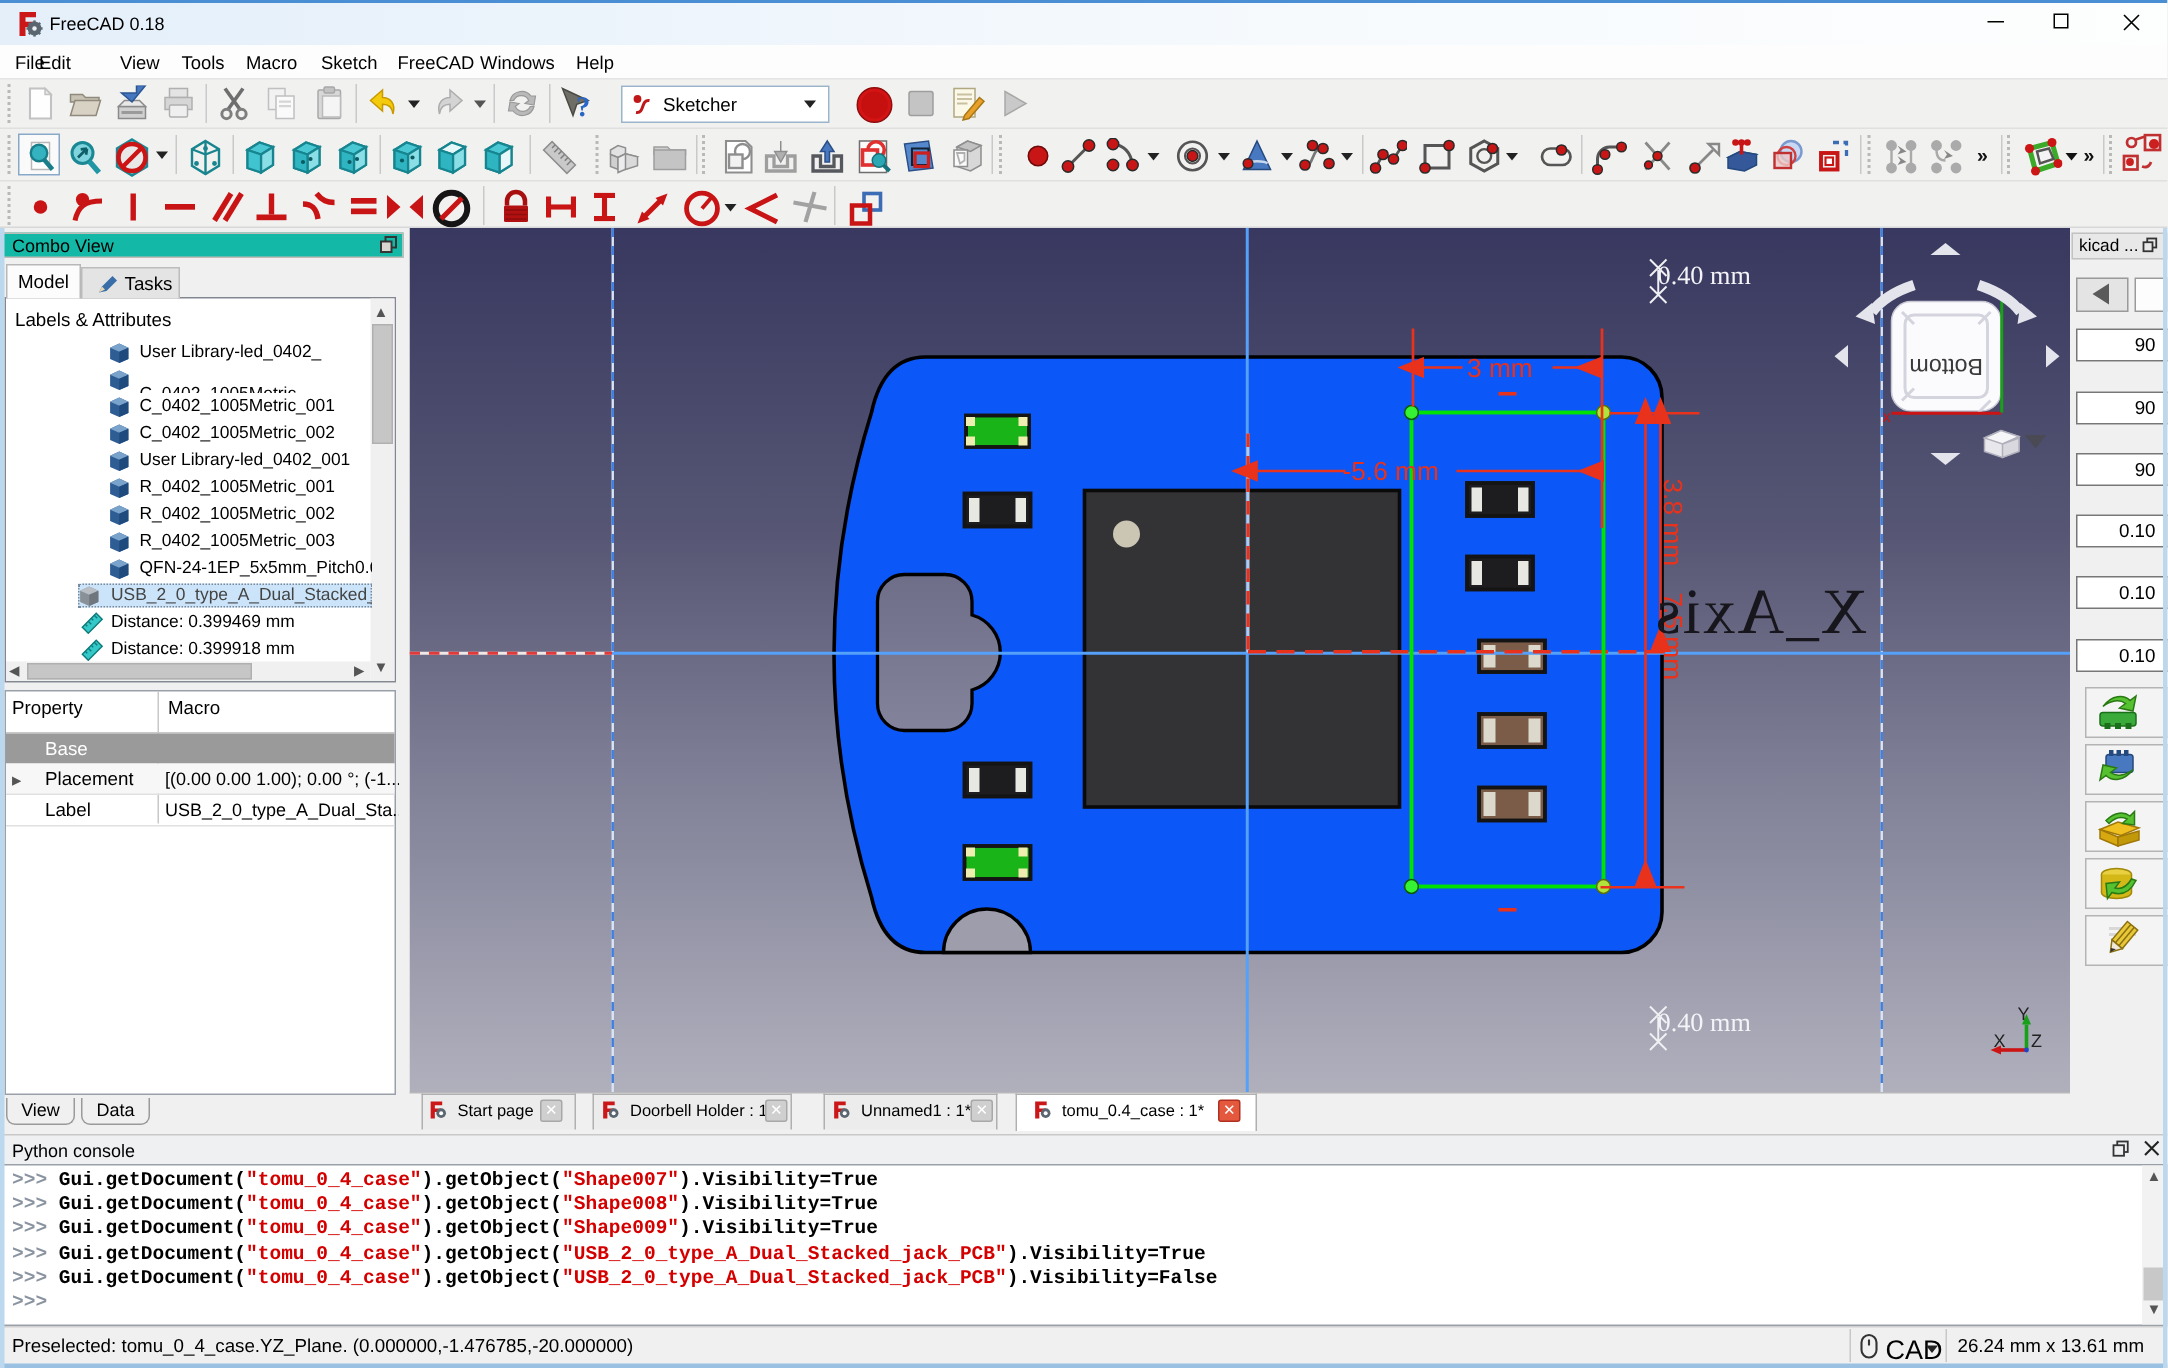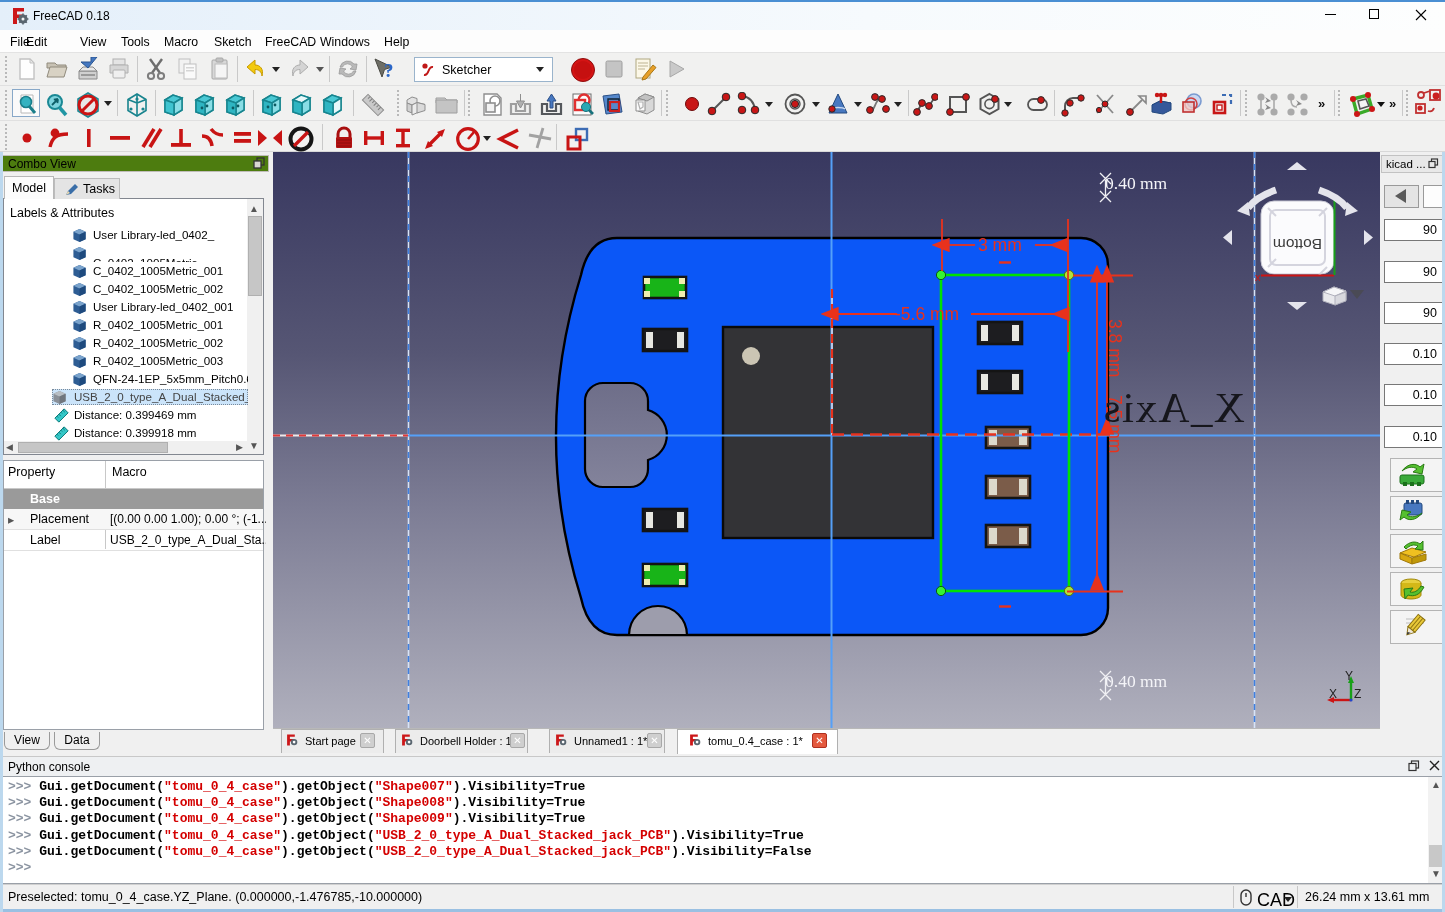--- a/index.html
+++ b/index.html
@@ -507,21 +507,21 @@
       <path d="M12 4l6-2"></path>
       <rect x="18" y="1" width="10" height="10"></rect>
       <circle cx="24" cy="7" r="3.4" fill="#cc2020" stroke="none"></circle>
       <rect x="4" y="15" width="9" height="9"></rect>
       <circle cx="8" cy="19" r="2.6" fill="#cc2020" stroke="none"></circle>
       <path d="M16 22c3 1 5 0 6-3"></path>
     </g>
   </svg>
 
 <div class="abs" style="left:0;top:152px;width:273px;height:604px;background:#f0f0f0"></div>
-<div class="abs" style="left:0;top:155px;width:269px;height:17px;background:#4d7c0f;border:1px solid #c0bdb9;font-size:12px;padding:1px 0 0 7px;color:#000">Combo View</div>
+<div class="abs" style="left:0;top:155px;width:269px;height:17px;background:#14b8a6;border:1px solid #c0bdb9;font-size:12px;padding:1px 0 0 7px;color:#000">Combo View</div>
 <svg class="abs" style="left:253px;top:157px" width="12" height="12">
     <rect x="4" y="1" width="7" height="7" fill="none" stroke="#333" stroke-width="1.3"></rect>
     <rect x="1" y="4" width="7" height="7" fill="#d9d6d2" stroke="#333" stroke-width="1.3"></rect>
   </svg>
 
 <div class="abs" style="left:4px;top:176px;width:50px;height:23px;background:#fcfcfc;border:1px solid #b8b8b8;border-bottom:none;font-size:12.5px;text-align:center;padding-top:4px;z-index:3">Model</div>
 <div class="abs" style="left:54px;top:178px;width:66px;height:21px;background:#e4e4e4;border:1px solid #bcbcbc;border-bottom:none;font-size:12.5px;padding:3px 0 0 28px;z-index:2">Tasks</div>
 <svg class="abs" style="left:64px;top:182px;z-index:3" width="15" height="15">
     <path d="M2 13l2-4 7-7 3 3-7 7z" fill="#3a6ea8"></path>
     <path d="M2 13l2-4 2 2z" fill="#e8d8b0"></path>
@@ -638,21 +638,21 @@
 <div class="abs" style="left:6px;top:442px;font-size:9px;color:#555">◀</div>
 <div class="abs" style="left:236px;top:442px;font-size:9px;color:#555">▶</div>
 <div class="abs" style="left:18px;top:442px;width:150px;height:11px;background:#c6c6c6;border:1px solid #b0b0b0"></div>
 
 <div class="abs" style="left:3px;top:460px;width:261px;height:270px;background:#fff;border:1px solid #9aa0a8"></div>
 <div class="prow" style="left:8px;top:465px">Property</div>
 <div class="prow" style="left:112px;top:465px">Macro</div>
 <div class="abs" style="left:4px;top:488px;width:259px;height:1px;background:#c8c8c8"></div>
 <div class="abs" style="left:105px;top:461px;width:1px;height:88px;background:#c8c8c8"></div>
 <div class="abs" style="left:4px;top:489px;width:259px;height:20px;background:#9a9a9a"></div>
-<div class="prow" style="left:30px;top:492px;color:#fff;font-weight:bold">Base</div>
+<div class="prow" style="left:30px;top:492px;color:#fff;font-weight:normal">Base</div>
 <div class="abs" style="left:4px;top:509px;width:259px;height:20px;background:#f7f7f7"></div>
 <div class="prow" style="left:8px;top:512px;color:#555">▸</div>
 <div class="prow" style="left:30px;top:512px">Placement</div>
 <div class="prow" style="left:110px;top:512px;width:156px;font-size:12px">[(0.00 0.00 1.00); 0.00 °; (-1...</div>
 <div class="abs" style="left:4px;top:529px;width:259px;height:1px;background:#e0e0e0"></div>
 <div class="prow" style="left:30px;top:533px">Label</div>
 <div class="prow" style="left:110px;top:533px;width:156px;font-size:12px">USB_2_0_type_A_Dual_Sta...</div>
 <div class="abs" style="left:4px;top:550px;width:259px;height:1px;background:#e0e0e0"></div>
 
 <div class="abs" style="left:4px;top:732px;width:46px;height:18px;background:#f0f0f0;border:1px solid #9a9a9a;border-top:none;border-radius:0 0 6px 6px;font-size:12px;text-align:center;padding-top:1px">View</div>
@@ -937,21 +937,21 @@
 <div class="conline" style="top:828px"><span style="color:#8a93a0">&gt;&gt;&gt;</span> Gui.getDocument(<span class="red">"tomu_0_4_case"</span>).getObject(<span class="red">"USB_2_0_type_A_Dual_Stacked_jack_PCB"</span>).Visibility=True</div>
 <div class="conline" style="top:844px"><span style="color:#8a93a0">&gt;&gt;&gt;</span> Gui.getDocument(<span class="red">"tomu_0_4_case"</span>).getObject(<span class="red">"USB_2_0_type_A_Dual_Stacked_jack_PCB"</span>).Visibility=False</div>
 <div class="conline" style="top:860px"><span style="color:#8a93a0">&gt;&gt;&gt;</span></div>
 
 <div class="abs" style="left:1428px;top:777px;width:16px;height:106px;background:#f2f2f2"></div>
 <div class="abs" style="left:1431px;top:779px;font-size:10px;color:#555">▲</div>
 <div class="abs" style="left:1431px;top:868px;font-size:10px;color:#555">▼</div>
 <div class="abs" style="left:1429px;top:845px;width:14px;height:22px;background:#c8c8c8"></div>
 
 <div class="abs" style="left:0;top:884px;width:1445px;height:26px;background:#f0f0f0;border-top:1px solid #d0d0d0"></div>
-<div class="abs" style="left:8px;top:890px;font-size:12.5px;color:#000">Preselected: tomu_0_4_case.YZ_Plane. (0.000000,-1.476785,-10.000000)</div>
+<div class="abs" style="left:8px;top:890px;font-size:12.5px;color:#000">Preselected: tomu_0_4_case.YZ_Plane. (0.000000,-1.476785,-20.000000)</div>
 <div class="abs" style="left:1233px;top:886px;width:1px;height:22px;background:#c8c8c8"></div>
 <svg class="abs" style="left:1240px;top:889px" width="12" height="17">
     <rect x="1" y="1" width="10" height="15" rx="5" fill="none" stroke="#333" stroke-width="1.4"></rect>
     <line x1="6" y1="4" x2="6" y2="8" stroke="#333" stroke-width="1.4"></line>
   </svg>
 <div class="abs" style="left:1257px;top:890px;font-size:18px;color:#000">CAD</div>
 <div class="abs" style="left:1284px;top:897px;width:0;height:0;border-left:4px solid transparent;border-right:4px solid transparent;border-top:5px solid #222"></div>
 <div class="abs" style="left:1297px;top:886px;width:1px;height:22px;background:#c8c8c8"></div>
 <div class="abs" style="left:1305px;top:890px;font-size:12.5px;color:#000">26.24 mm x 13.61 mm</div>
 

